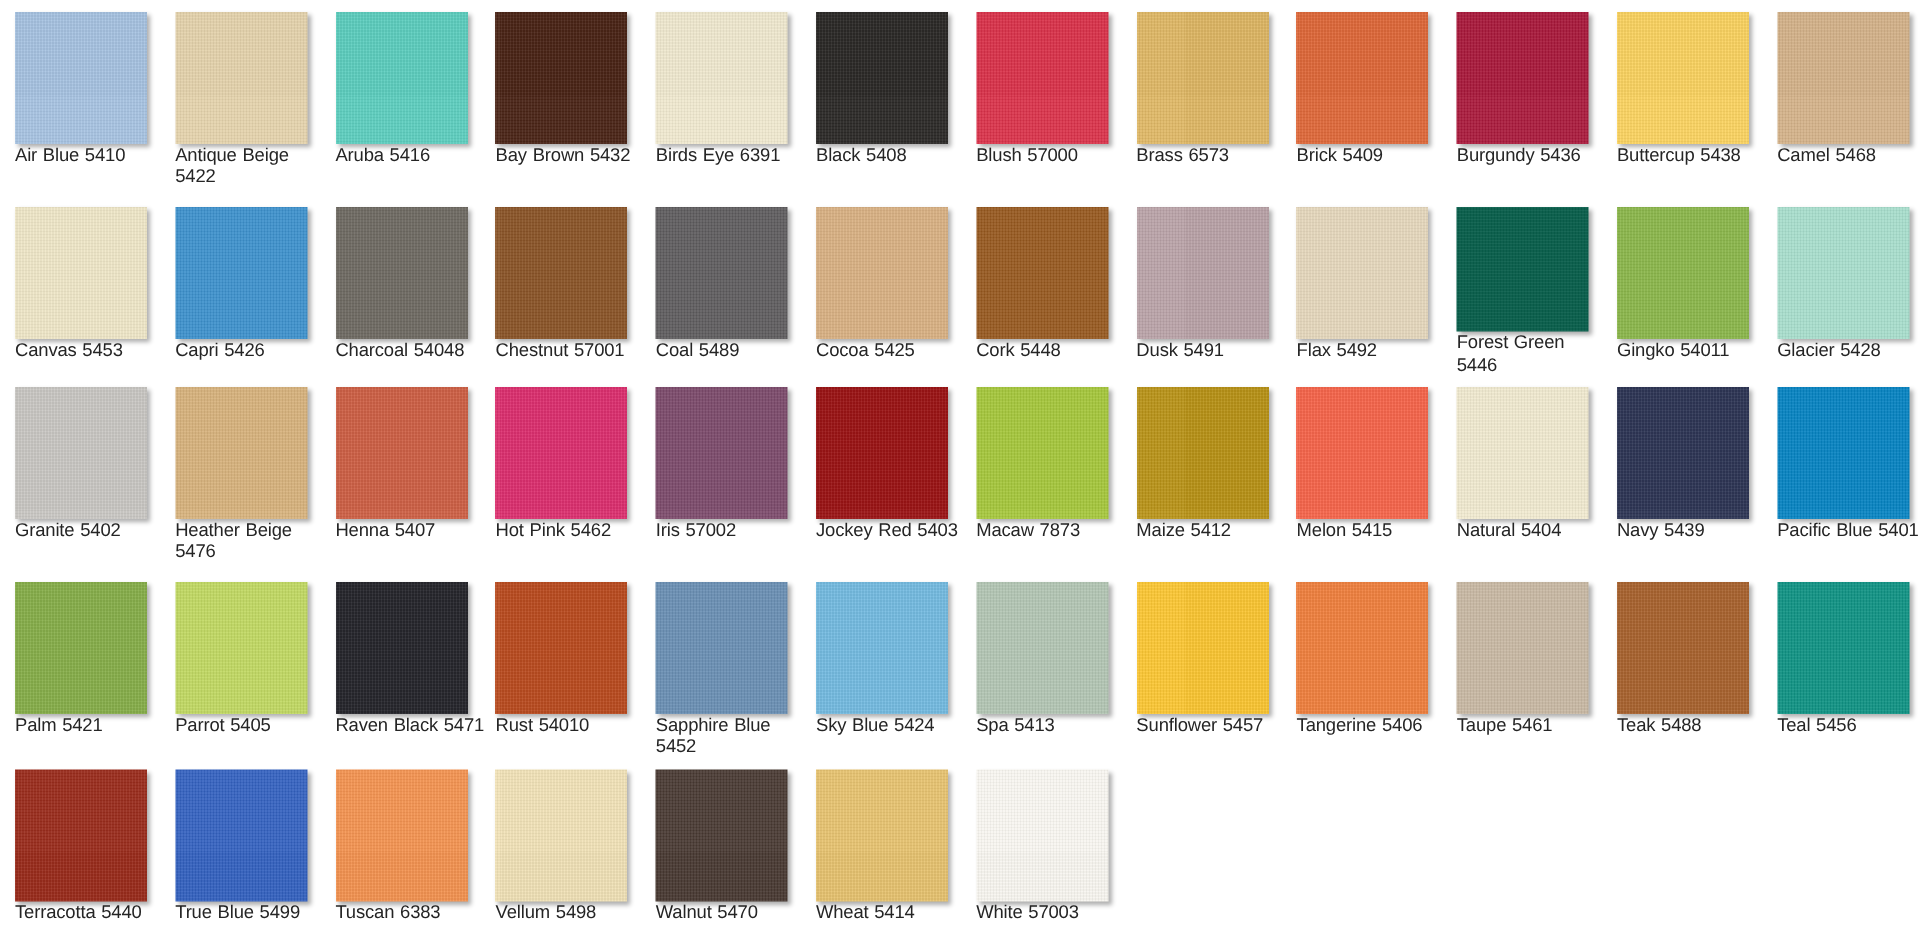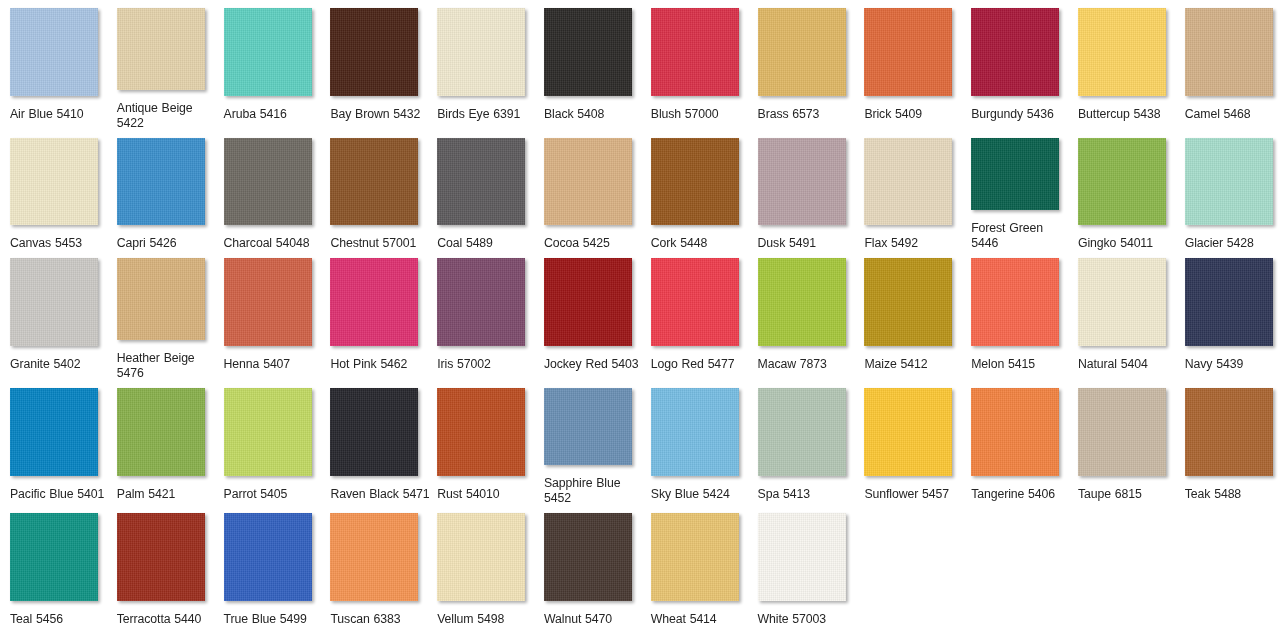--- a/index.html
+++ b/index.html
@@ -40,21 +40,21 @@
   .swatch-chip::after {
     content: "";
     position: absolute;
     inset: 0;
     background-image:
       repeating-linear-gradient(90deg, rgba(255,255,255,0.055) 0 1px, rgba(0,0,0,0.035) 1px 2px),
       repeating-linear-gradient(0deg, rgba(255,255,255,0.045) 0 1px, rgba(0,0,0,0.03) 1px 2px);
     pointer-events: none;
   }
   .swatch-label {
-    margin-top: 11px;
+    margin-top: 0;
     width: 100px;
     font-size: 12.3px;
     line-height: 14.4px;
     color: #252525;
     letter-spacing: -0.1px;
     text-align: left;
     word-spacing: 0.5px;
   }
 </style>
 </head>
@@ -175,24 +175,20 @@
     </div>
     <div class="swatch-cell row-3">
       <div class="swatch-chip" style="background: rgb(124, 74, 107);"></div>
       <div class="swatch-label">Iris 57002</div>
     </div>
     <div class="swatch-cell row-3">
       <div class="swatch-chip" style="background: rgb(156, 20, 21);"></div>
       <div class="swatch-label">Jockey Red 5403</div>
     </div>
     <div class="swatch-cell row-3">
-      <div class="swatch-chip" style="background: rgb(238, 60, 76);"></div>
-      <div class="swatch-label">Logo Red 5477</div>
-    </div>
-    <div class="swatch-cell row-3">
       <div class="swatch-chip" style="background: rgb(165, 199, 59);"></div>
       <div class="swatch-label">Macaw 7873</div>
     </div>
     <div class="swatch-cell row-3">
       <div class="swatch-chip" style="background: rgb(185, 147, 23);"></div>
       <div class="swatch-label">Maize 5412</div>
     </div>
     <div class="swatch-cell row-3">
       <div class="swatch-chip" style="background: rgb(248, 102, 76);"></div>
       <div class="swatch-label">Melon 5415</div>
@@ -240,21 +236,21 @@
     <div class="swatch-cell row-4">
       <div class="swatch-chip" style="background: rgb(252, 199, 51);"></div>
       <div class="swatch-label">Sunflower 5457</div>
     </div>
     <div class="swatch-cell row-4">
       <div class="swatch-chip" style="background: rgb(242, 130, 64);"></div>
       <div class="swatch-label">Tangerine 5406</div>
     </div>
     <div class="swatch-cell row-5">
       <div class="swatch-chip" style="background: rgb(201, 185, 164);"></div>
-      <div class="swatch-label">Taupe 6815</div>
+      <div class="swatch-label">Taupe 5461</div>
     </div>
     <div class="swatch-cell row-5">
       <div class="swatch-chip" style="background: rgb(170, 100, 48);"></div>
       <div class="swatch-label">Teak 5488</div>
     </div>
     <div class="swatch-cell row-5">
       <div class="swatch-chip" style="background: rgb(15, 147, 132);"></div>
       <div class="swatch-label">Teal 5456</div>
     </div>
     <div class="swatch-cell row-5">

